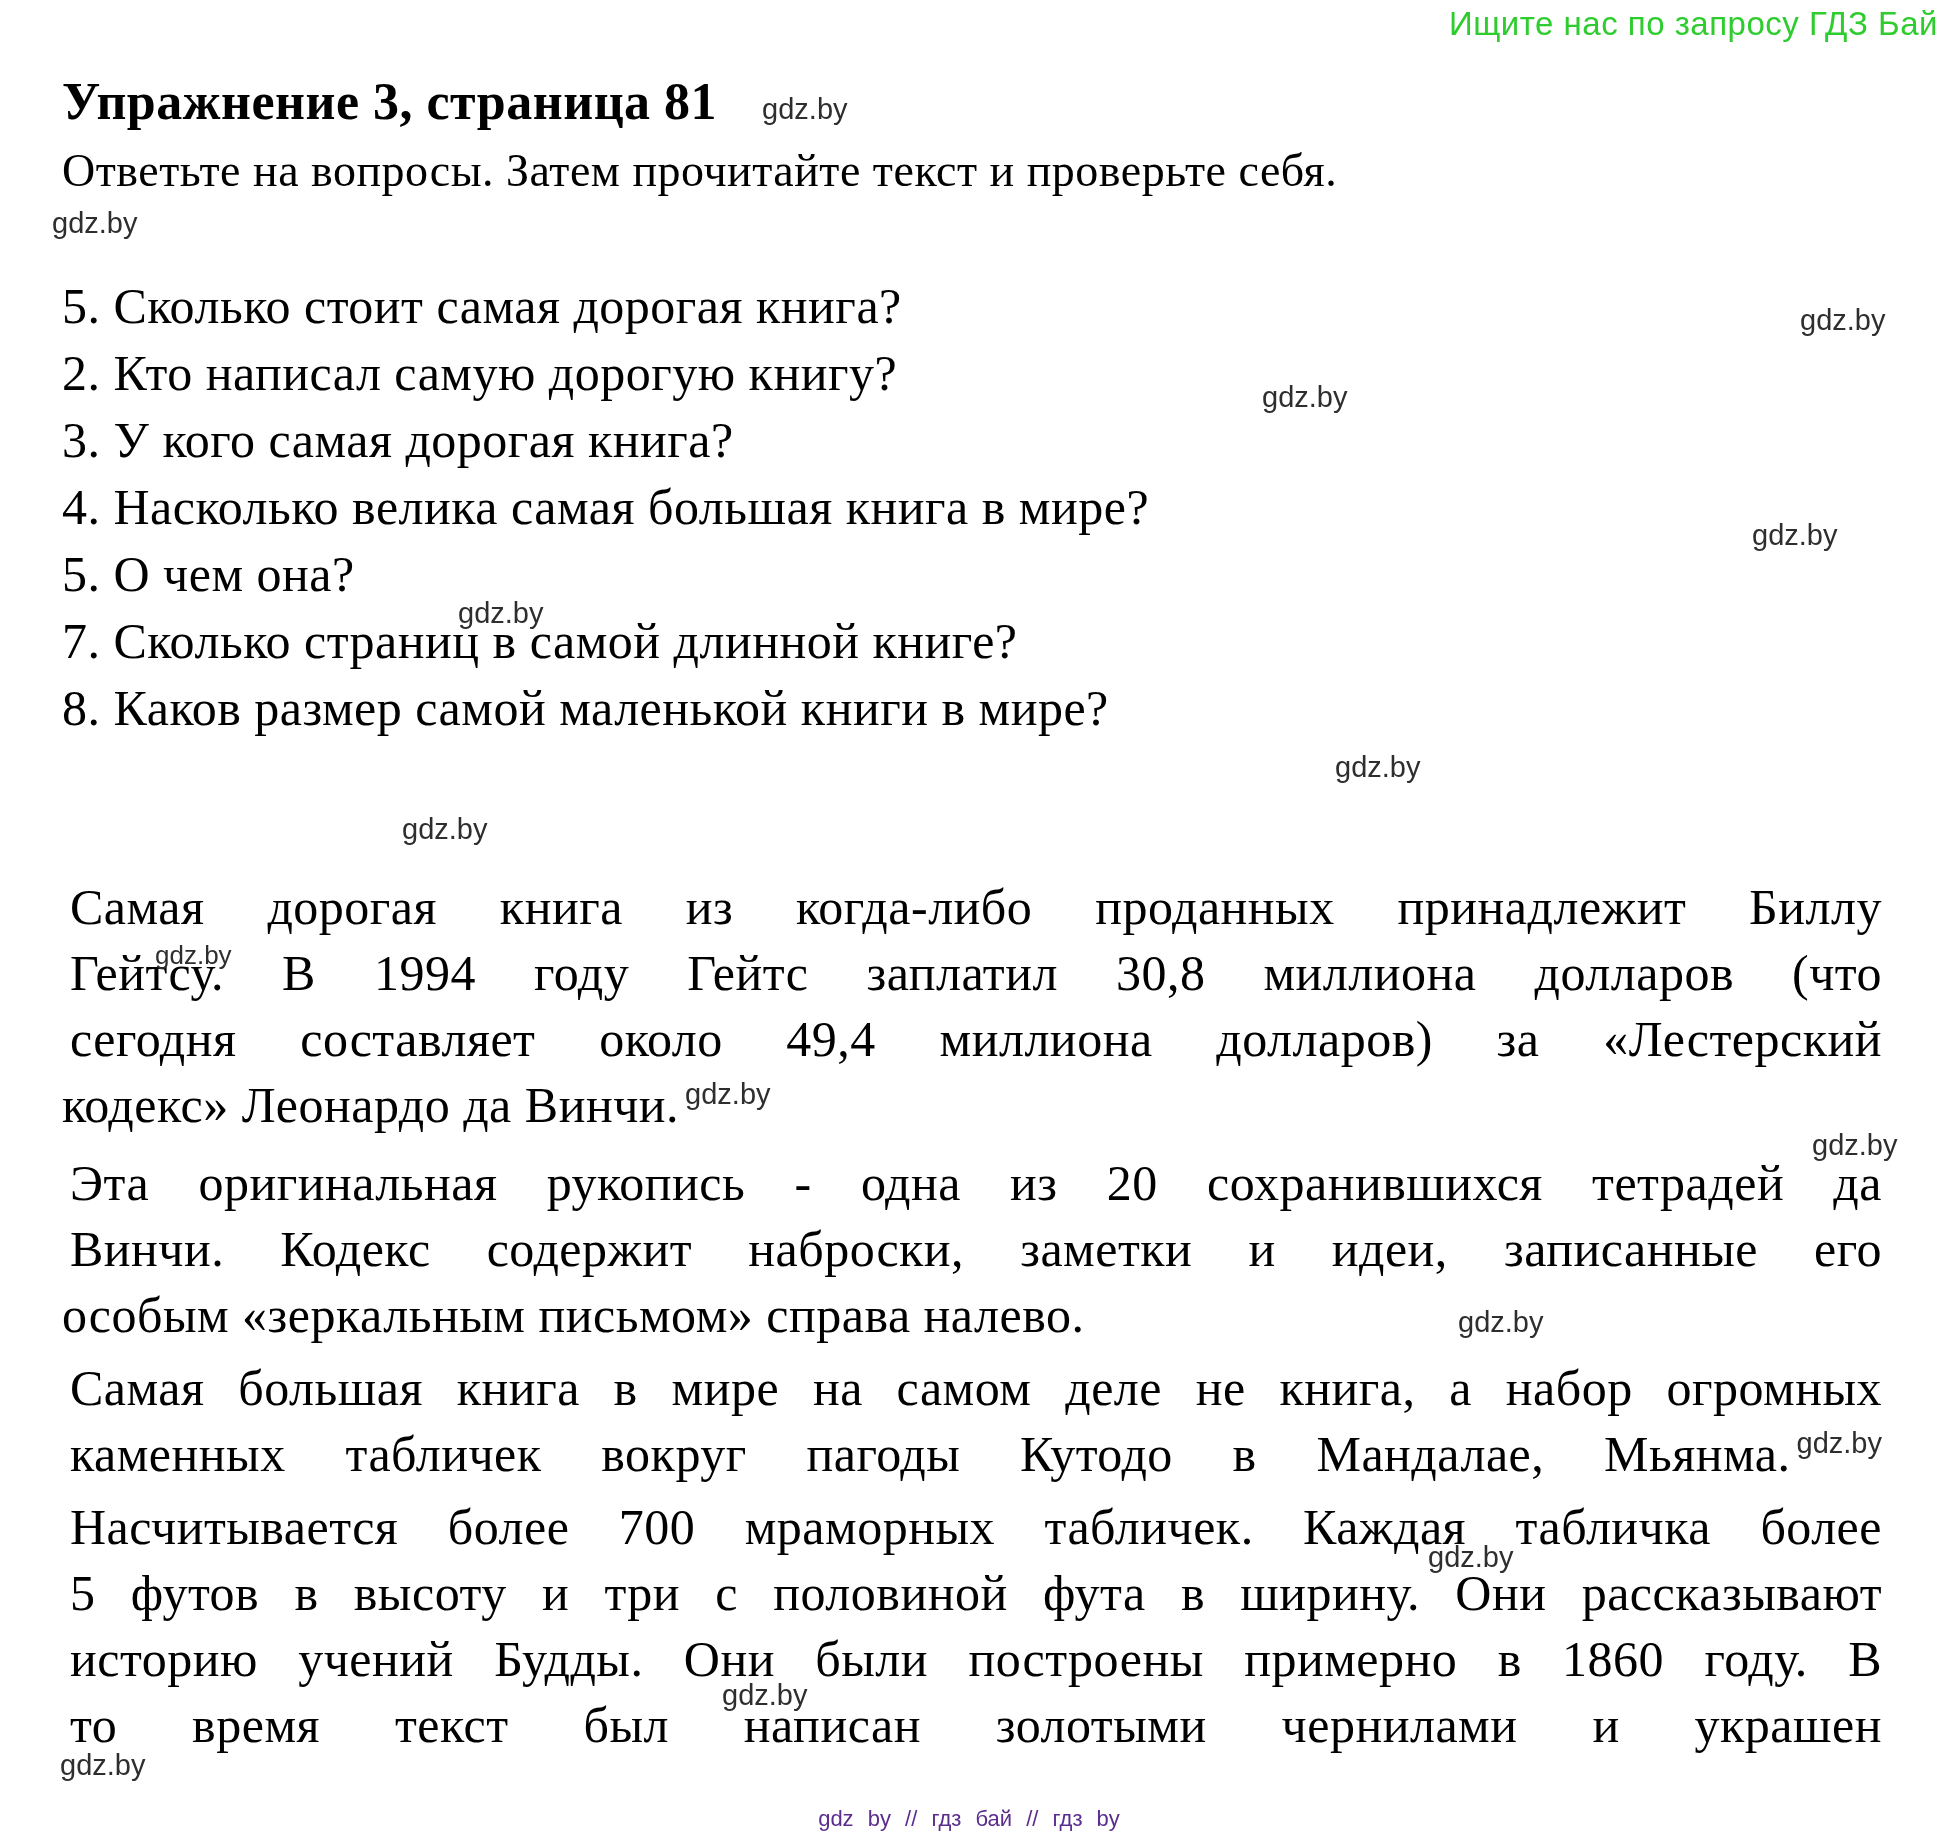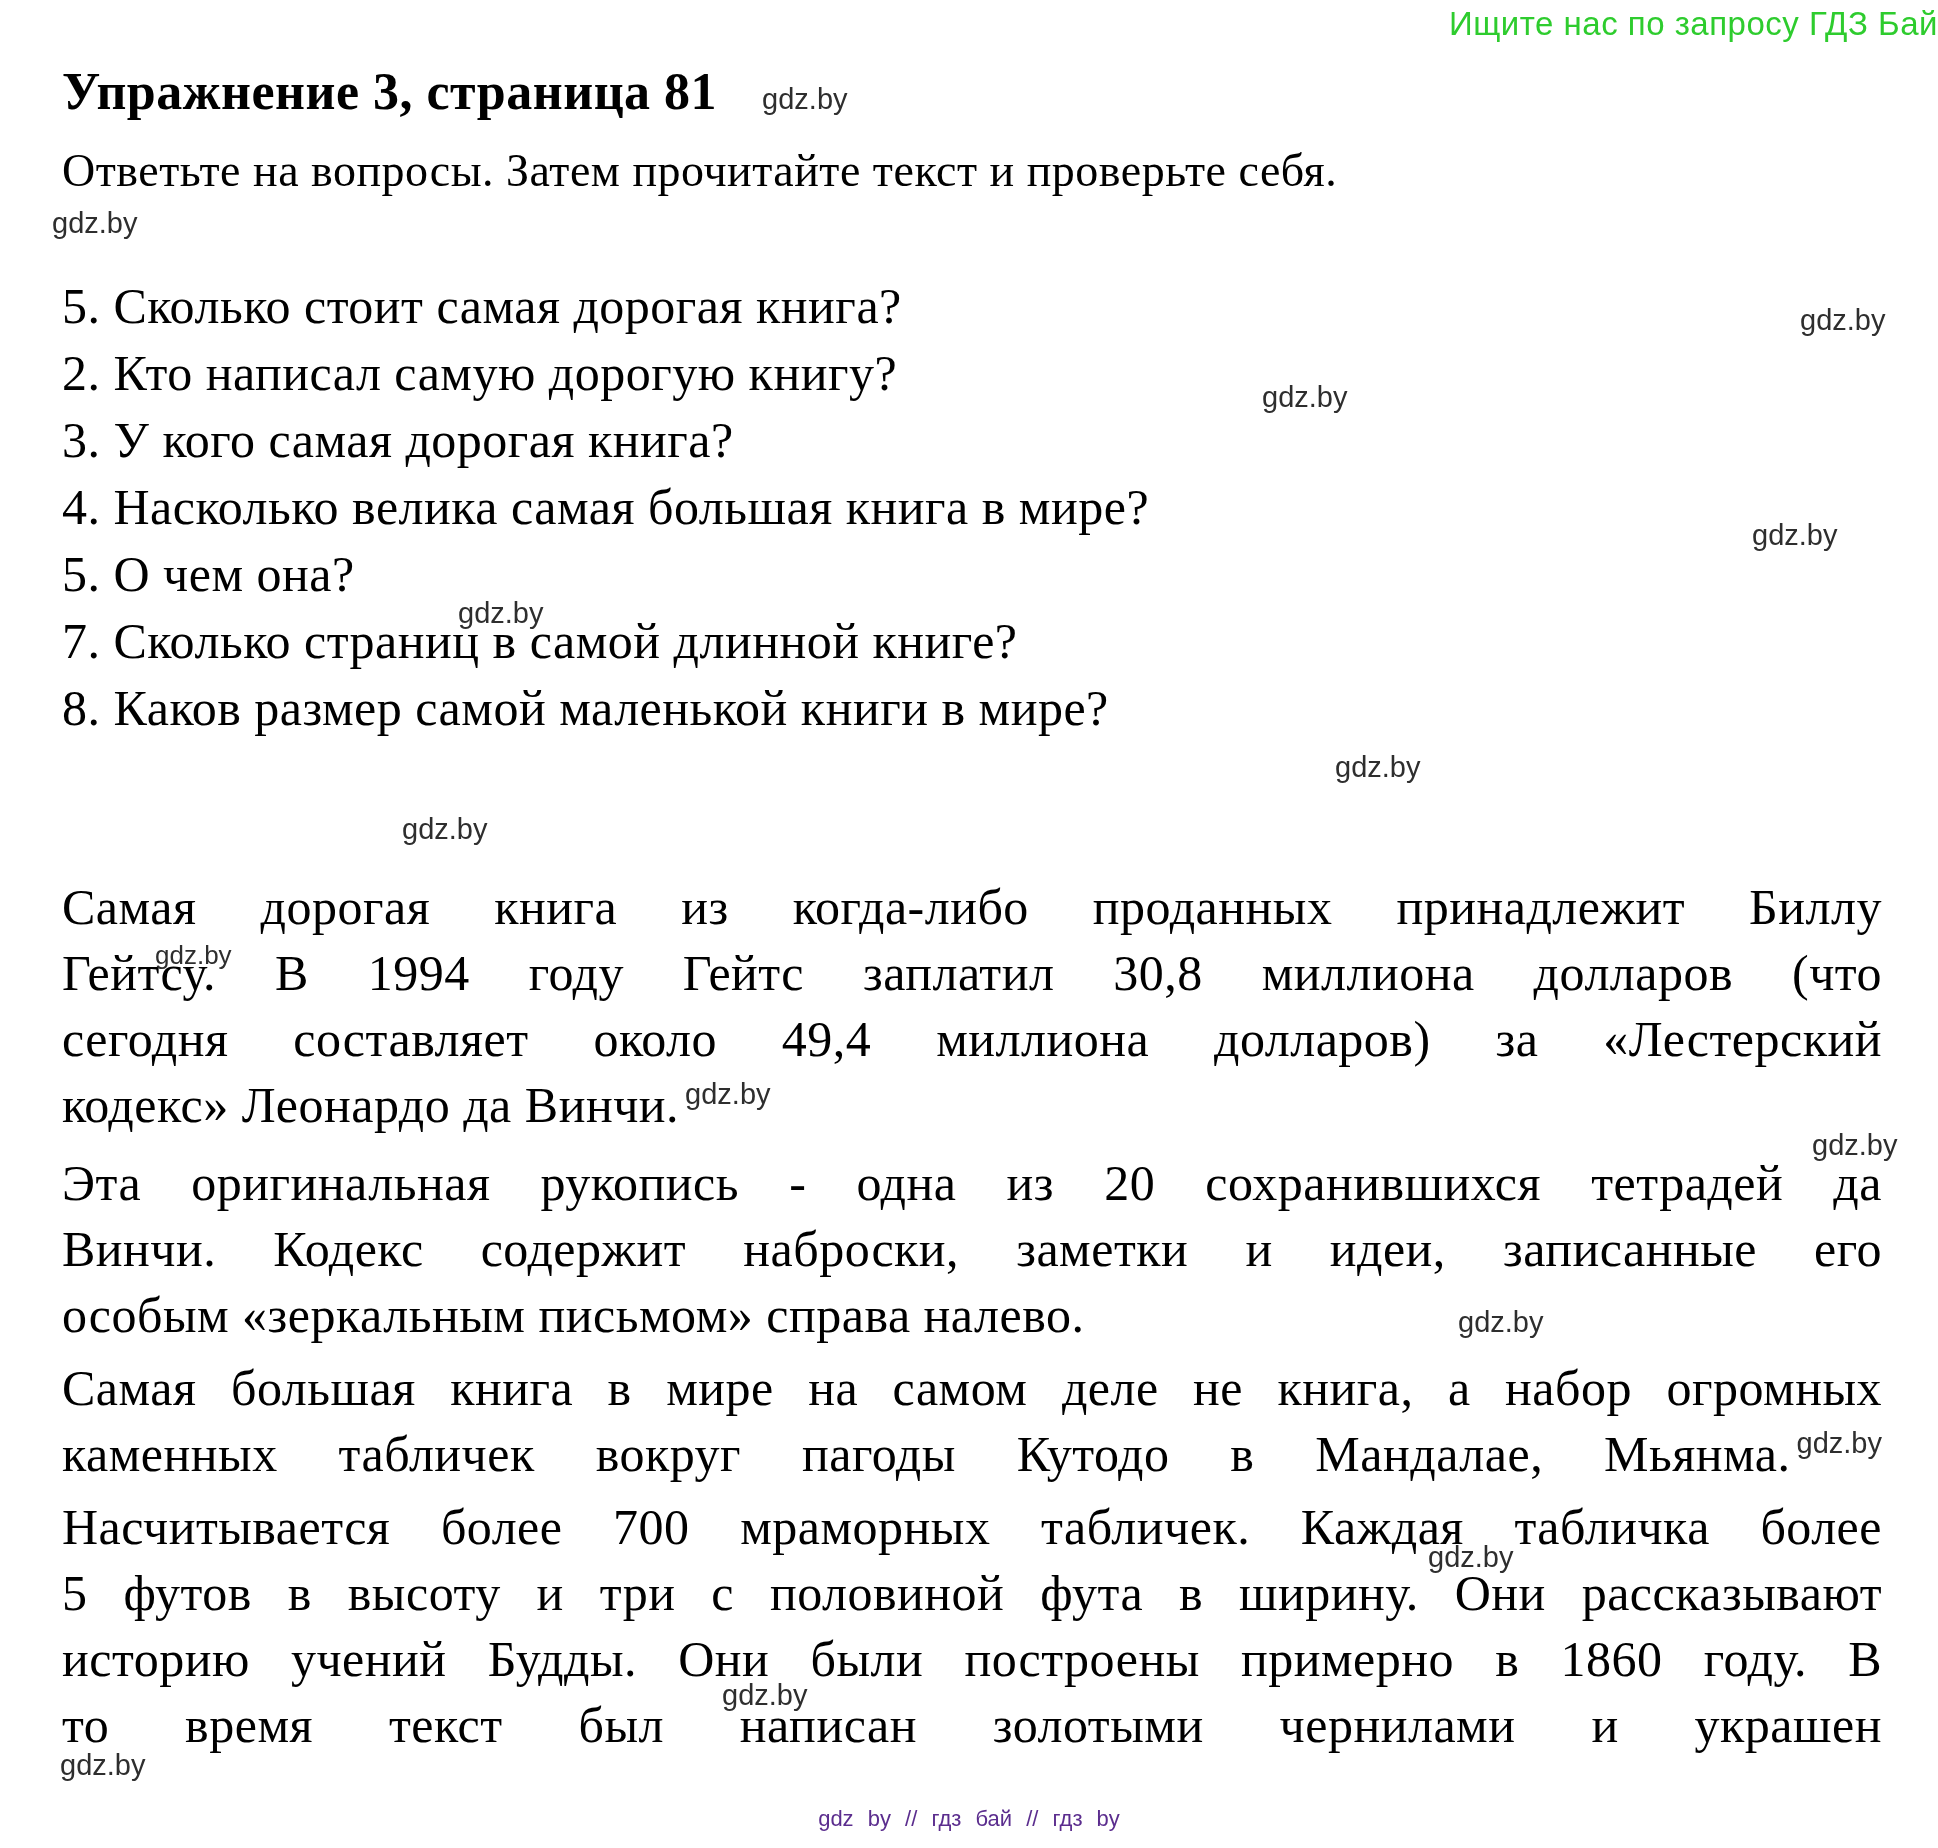--- a/index.html
+++ b/index.html
@@ -18,21 +18,21 @@
     top: 5px; left: 0; width: 100%;
     text-align: right;
     font-family: "Liberation Sans", sans-serif;
     font-size: 33px;
     letter-spacing: 0.5px;
     color: var(--banner-color, #2ecc2e);
     white-space: nowrap;
   }
   .title-row {
     position: absolute;
-    top: 62px; left: 62px;
+    top: 72px; left: 62px;
     font-size: 52px;
     font-weight: bold;
     letter-spacing: 0.5px;
     white-space: nowrap;
     line-height: 60px;
   }
   .wm-inline {
     font-family: "Liberation Sans", sans-serif;
     font-size: 29px;
     font-weight: normal;
@@ -63,20 +63,21 @@
     letter-spacing: 0.5px;
     line-height: 66px;
   }
   .para-1 { top: 874px; }
   .para-2 { top: 1150px; }
   .para-3 { top: 1355px; }
   .line { text-align: left; }
   .line.stretch {
     text-align: justify;
     text-align-last: justify;
+    margin-left: 8px;
   }
   .wm {
     position: absolute;
     font-family: "Liberation Sans", sans-serif;
     font-size: 29px;
     letter-spacing: 0;
     color: var(--wm-color, #2e2e2e);
     white-space: nowrap;
     line-height: 34px;
   }

